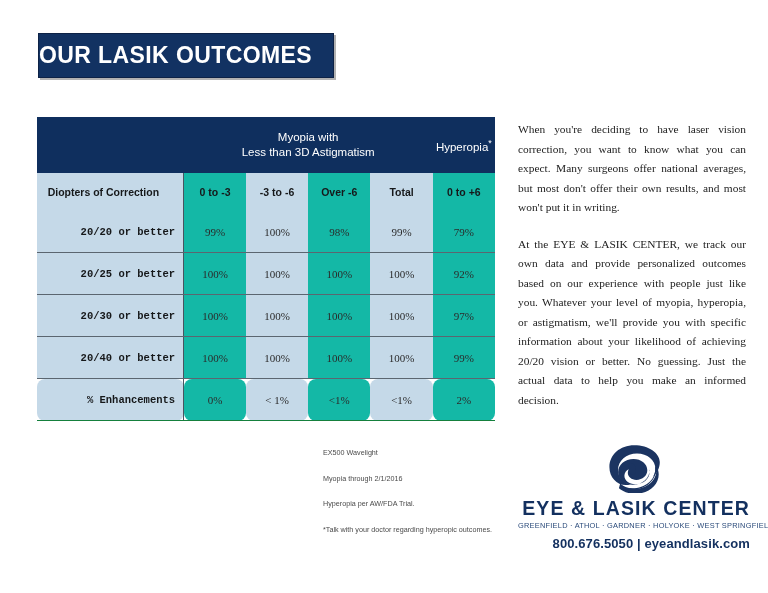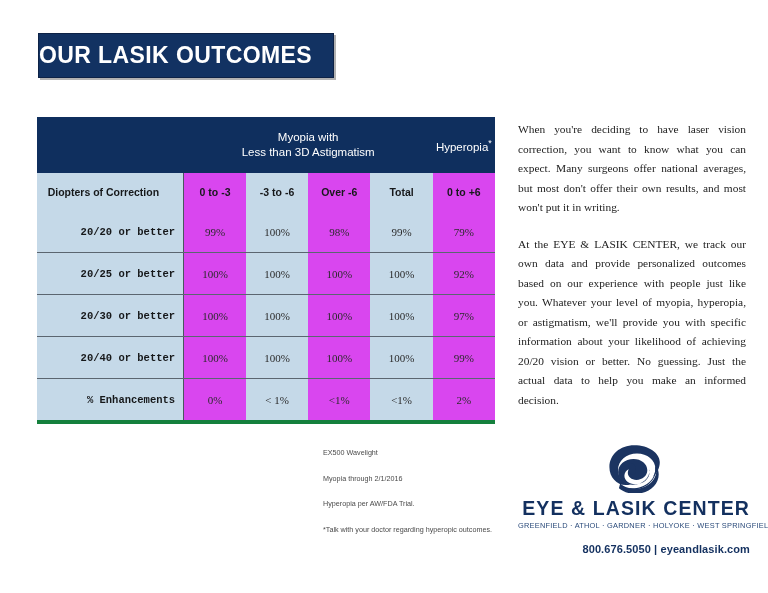--- a/index.html
+++ b/index.html
@@ -110,24 +110,24 @@
   .datarow td.label-cell {
     text-align: right;
     padding-right: 8px;
     background: #c5d9e8;
     color: #16181a;
     font-weight: bold;
     font-size: 10.5px;
     border-right: 1px solid #4a5560;
     font-family: Liberation Mono, monospace;
   }
-  .datarow:last-child td { border-bottom: 4px solid #15803d; }
+  .datarow:last-child td { border-bottom: 1px solid #15803d; border-radius: 8px; }
 
   .shade  { background: #c5d9e8; }
-  .plain  { background: #d946ef; }
+  .plain  { background: #14b8a6; }
 
   .sep-left { border-left: 1px solid #4a5560; }
 
   
   .footnote {
     position: absolute;
     left: 307px;
     top: 432px;
     font-size: 7.2px;
     line-height: 9.6px;
@@ -180,25 +180,25 @@
   .logo-locations {
     color: #2a4a7a;
     font-size: 7.4px;
     letter-spacing: 0.25px;
     font-family: "Liberation Sans", sans-serif;
     margin-top: 2px;
     white-space: nowrap;
   }
   .logo-contact {
     color: #13305f;
-    font-size: 11px;
+    font-size: 13px;
     font-weight: bold;
     letter-spacing: 0.1px;
     font-family: "Liberation Sans", sans-serif;
-    margin-top: 13px;
+    margin-top: 6px;
     white-space: nowrap;
   }
 </style>
 </head>
 <body>
 
 <div class="page">
 
   <div class="title-banner">
     <span class="title-text">OUR LASIK OUTCOMES</span>

